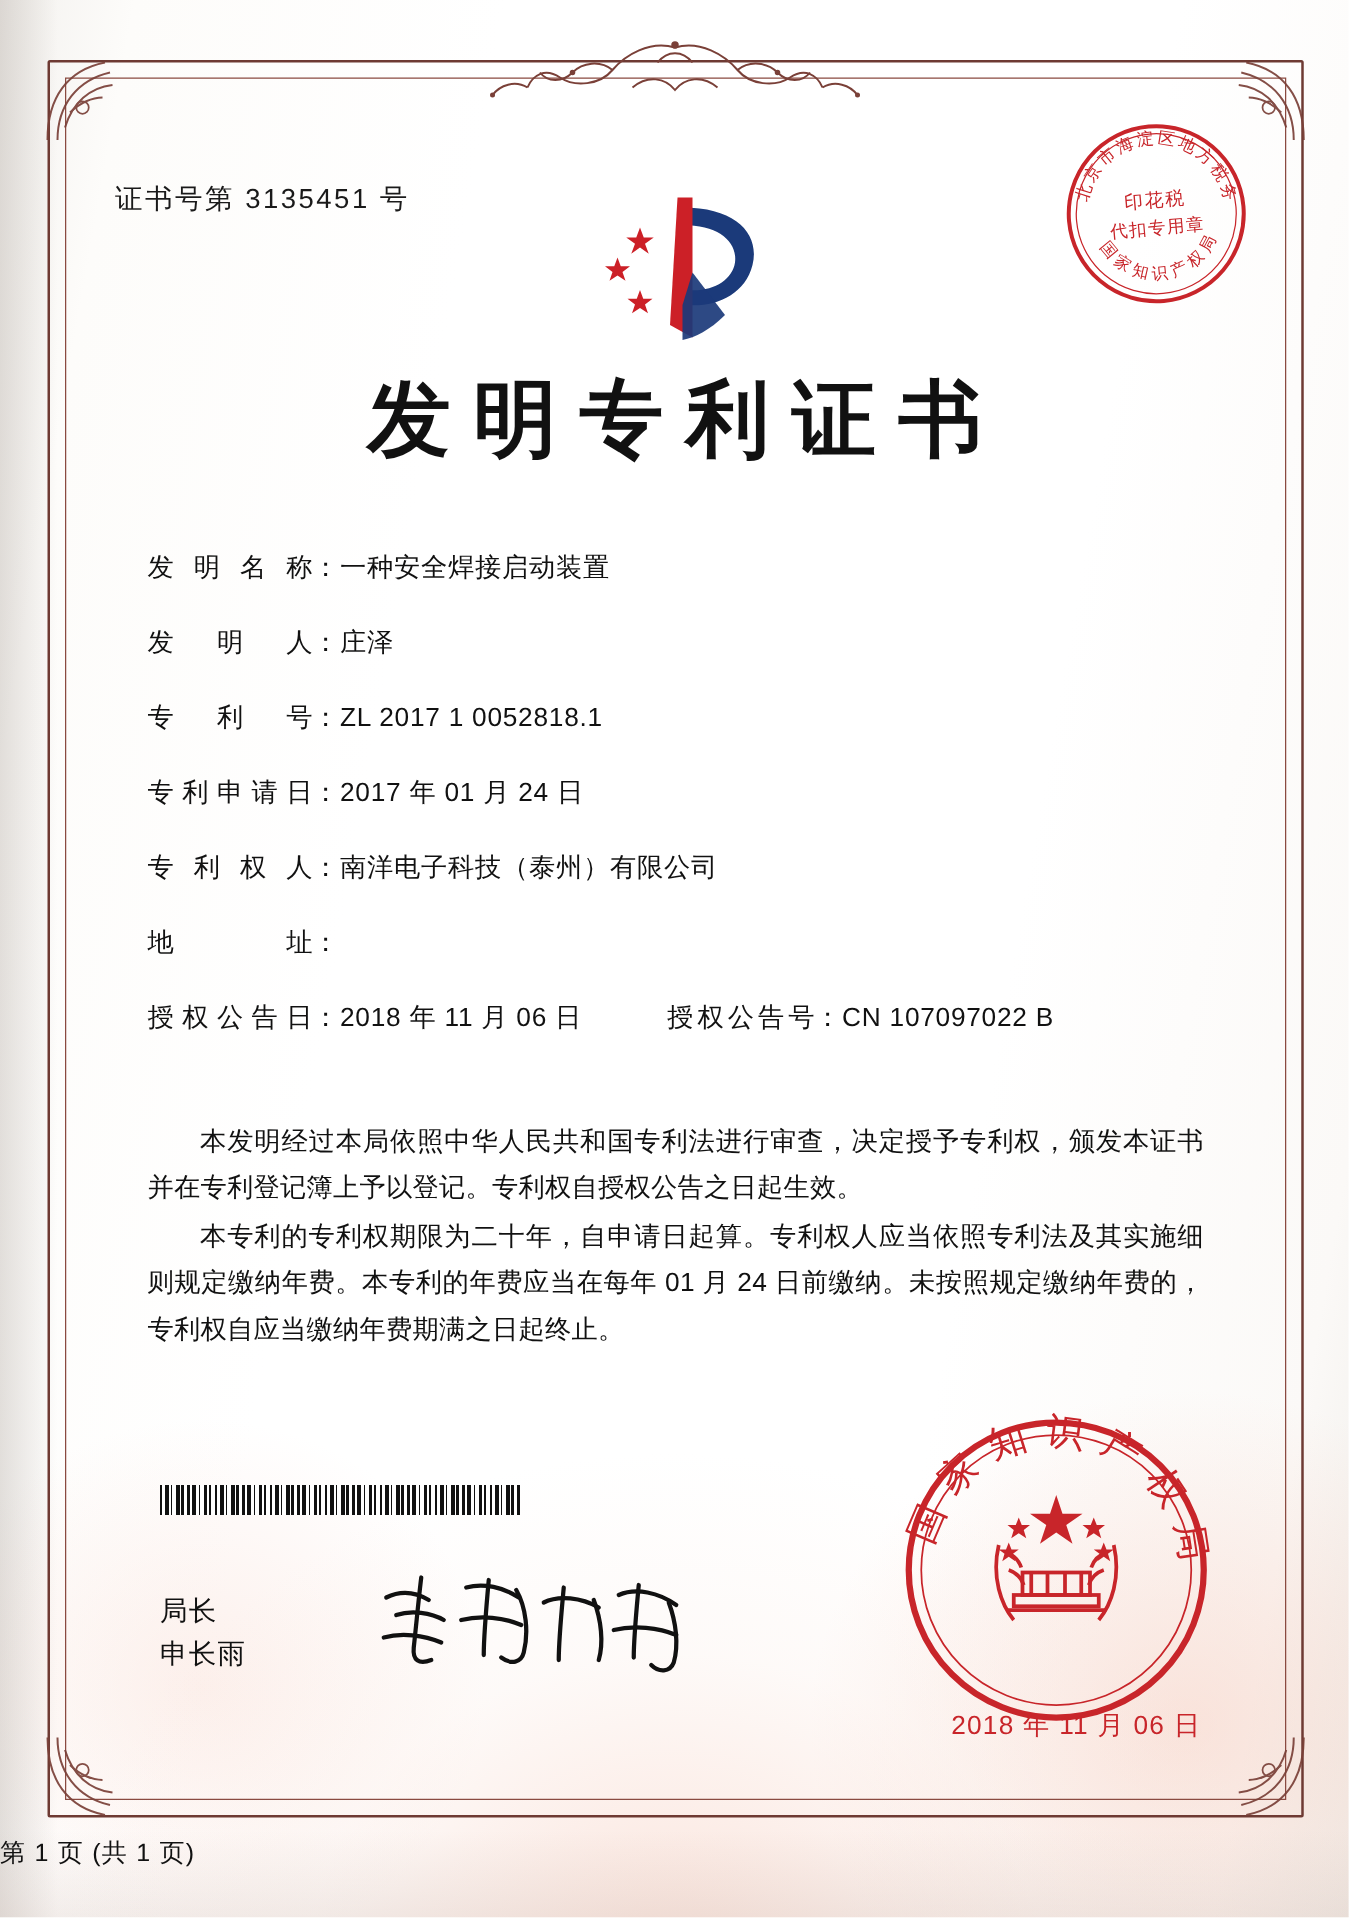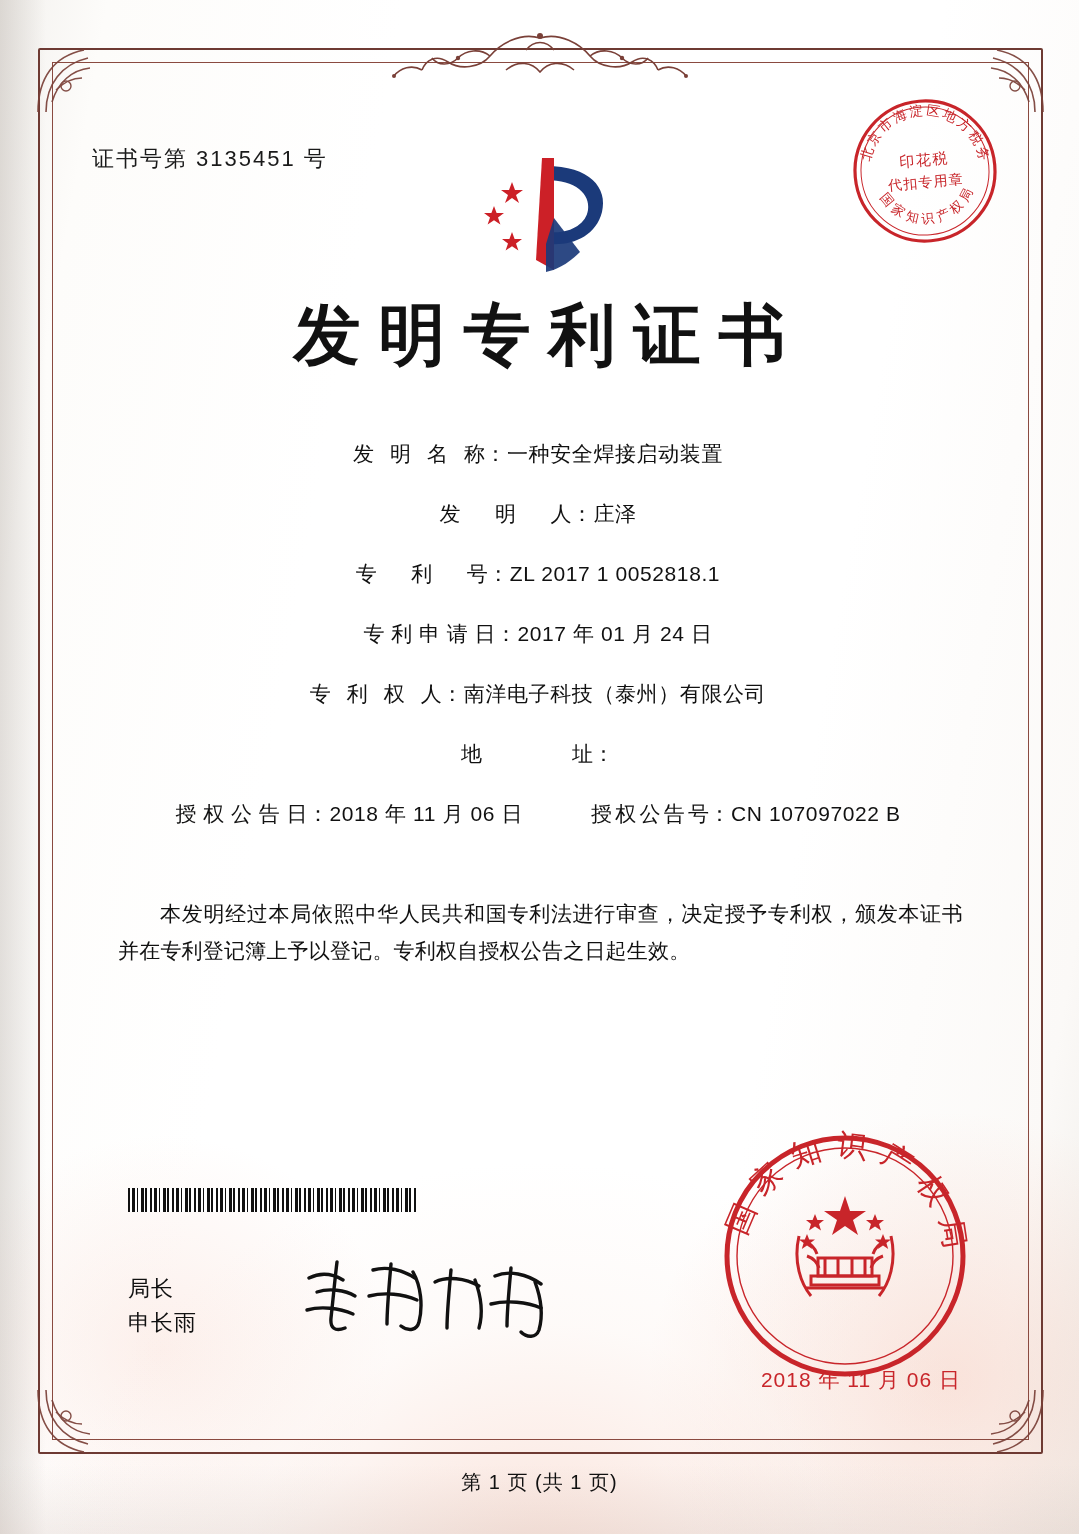--- a/index.html
+++ b/index.html
@@ -123,21 +123,20 @@
     width: 840px;
     font-size: 21px;
     color: #111;
     font-family: "Liberation Sans", "DejaVu Sans", sans-serif;
   }
   .field-row {
     display: flex;
     align-items: baseline;
     margin-bottom: 32px;
     white-space: nowrap;
-    justify-content: center;
   }
   .field-label {
     display: inline-block;
     width: 132px;
     text-align: justify;
     text-align-last: justify;
     letter-spacing: 0;
   }
   .field-colon { margin: 0 1px 0 0; }
   .field-value { letter-spacing: .6px; }
@@ -224,21 +223,20 @@
     letter-spacing: 1px;
     font-family: "Liberation Sans", "DejaVu Sans", sans-serif;
     white-space: nowrap;
   }
 
   
   .page-footer {
     position: absolute;
     left: 0; right: 0;
     bottom: 38px;
-    text-align: center;
     font-size: 20px;
     color: #111;
     letter-spacing: 1px;
     font-family: "Liberation Sans", "DejaVu Sans", sans-serif;
   }
 
   
   .scan-shade-left {
     position: absolute;
     left: 0; top: 0; bottom: 0; width: 46px;
@@ -413,20 +411,21 @@
       <span class="field-value">2018 年 11 月 06 日</span>
       <span class="sep-gap"></span>
       <span class="field-label-2">授权公告号</span>
       <span class="field-colon">：</span>
       <span class="field-value">CN 107097022 B</span>
     </div>
   </div>
 
   <div class="body-text">
     <p>本发明经过本局依照中华人民共和国专利法进行审查，决定授予专利权，颁发本证书并在专利登记簿上予以登记。专利权自授权公告之日起生效。</p>
+    <p>本专利的专利权期限为二十年，自申请日起算。专利权人应当依照专利法及其实施细则规定缴纳年费。本专利的年费应当在每年 01 月 24 日前缴纳。未按照规定缴纳年费的，专利权自应当缴纳年费期满之日起终止。</p>
   </div>
 
   <div class="barcode"></div>
 
   <div class="sig-block">
     <div>局长</div>
     <div>申长雨</div>
   </div>
 
   <div class="handwriting">

